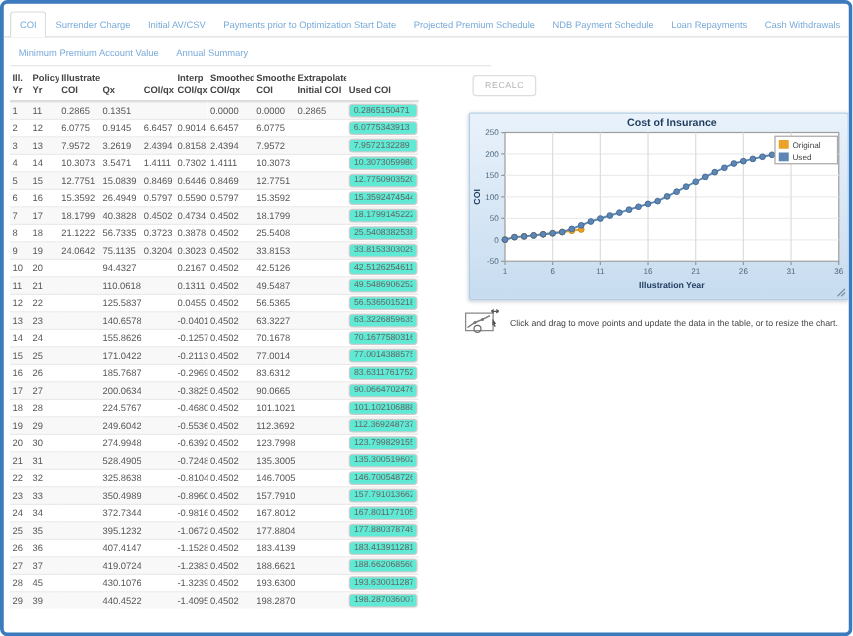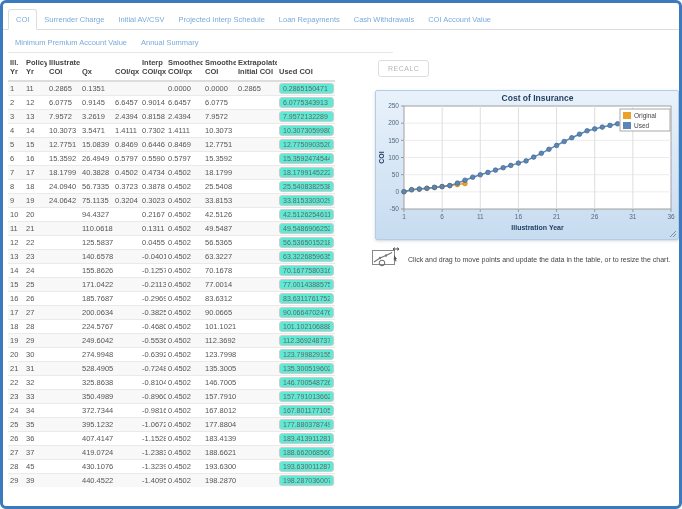--- a/index.html
+++ b/index.html
@@ -65,21 +65,23 @@
 </style>
 </head>
 <body>
 
 <div class="window">
 
   <div class="tabs1" id="tabsRow1">
       <span class="tab active">COI</span>
       <span class="tab">Surrender Charge</span>
       <span class="tab">Initial AV/CSV</span>
-      <span class="tab">Projected Interp Schedule</span>
+      <span class="tab">Payments prior to Optimization Start Date</span>
+      <span class="tab">Projected Premium Schedule</span>
+      <span class="tab">NDB Payment Schedule</span>
       <span class="tab">Loan Repayments</span>
       <span class="tab">Cash Withdrawals</span>
       <span class="tab">COI Account Value</span>
     </div>
   <div class="tabs2" id="tabsRow2">
       <span class="tab">Minimum Premium Account Value</span>
       <span class="tab">Annual Summary</span>
     </div>
 
   <div class="main">
@@ -193,21 +195,21 @@
               <td>0.4502</td>
               <td>0.4734</td>
               <td>0.4502</td>
               <td>18.1799</td>
               <td></td>
               <td><input type="text" class="used-input" value="18.1799145222" style=""></td>
             </tr>
             <tr>
               <td>8</td>
               <td>18</td>
-              <td>24.0940</td>
+              <td>21.1222</td>
               <td>56.7335</td>
               <td>0.3723</td>
               <td>0.3878</td>
               <td>0.4502</td>
               <td>25.5408</td>
               <td></td>
               <td><input type="text" class="used-input" value="25.5408382538" style=""></td>
             </tr>
             <tr>
               <td>9</td>

